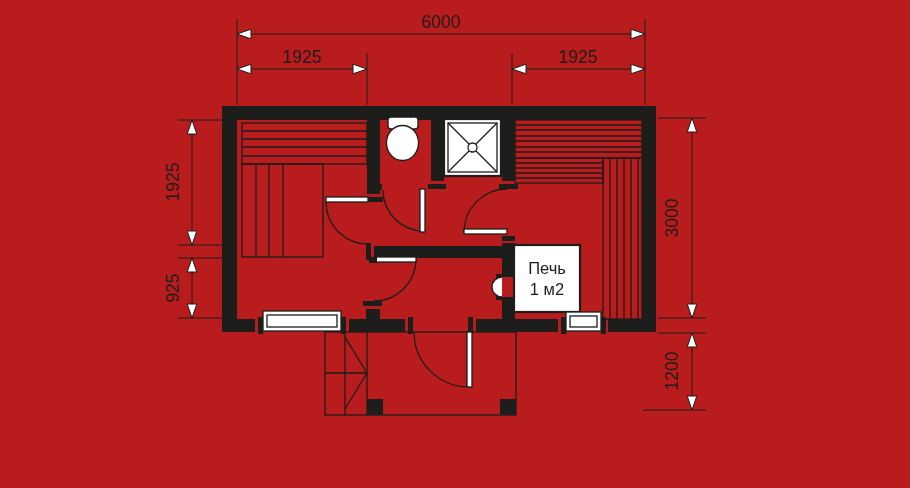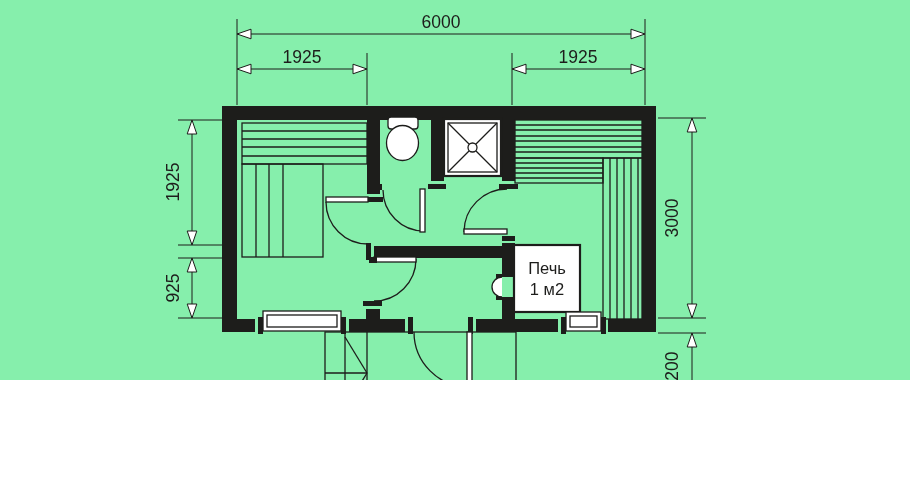--- a/index.html
+++ b/index.html
@@ -1,20 +1,20 @@
 <!DOCTYPE html>
 <html style="--ink: #1d1d1b;"><head>
 <meta charset="utf-8">
 <style>
   :root { --ink: #1d1d1b; }
   html, body { margin: 0; padding: 0; background: #ffffff; }
   .stage {
     position: relative;
-    width: 910px; height: 380px;
-    background: #86efac;
+    width: 910px; height: 488px;
+    background: #b91c1c;
     font-family: "Liberation Sans", "DejaVu Sans", sans-serif;
     overflow: hidden;
   }
   svg { display: block; }
   .wall { fill: var(--ink); stroke: none; }
   .thin  { stroke: var(--ink); stroke-width: 1.3; fill: none; }
   .thin2 { stroke: var(--ink); stroke-width: 2.2; fill: none; }
   .whitefill { fill: #ffffff; }
   .leaf { fill: #ffffff; stroke: var(--ink); stroke-width: 1.3; }
   .dimline { stroke: var(--ink); stroke-width: 1; fill: none; }

